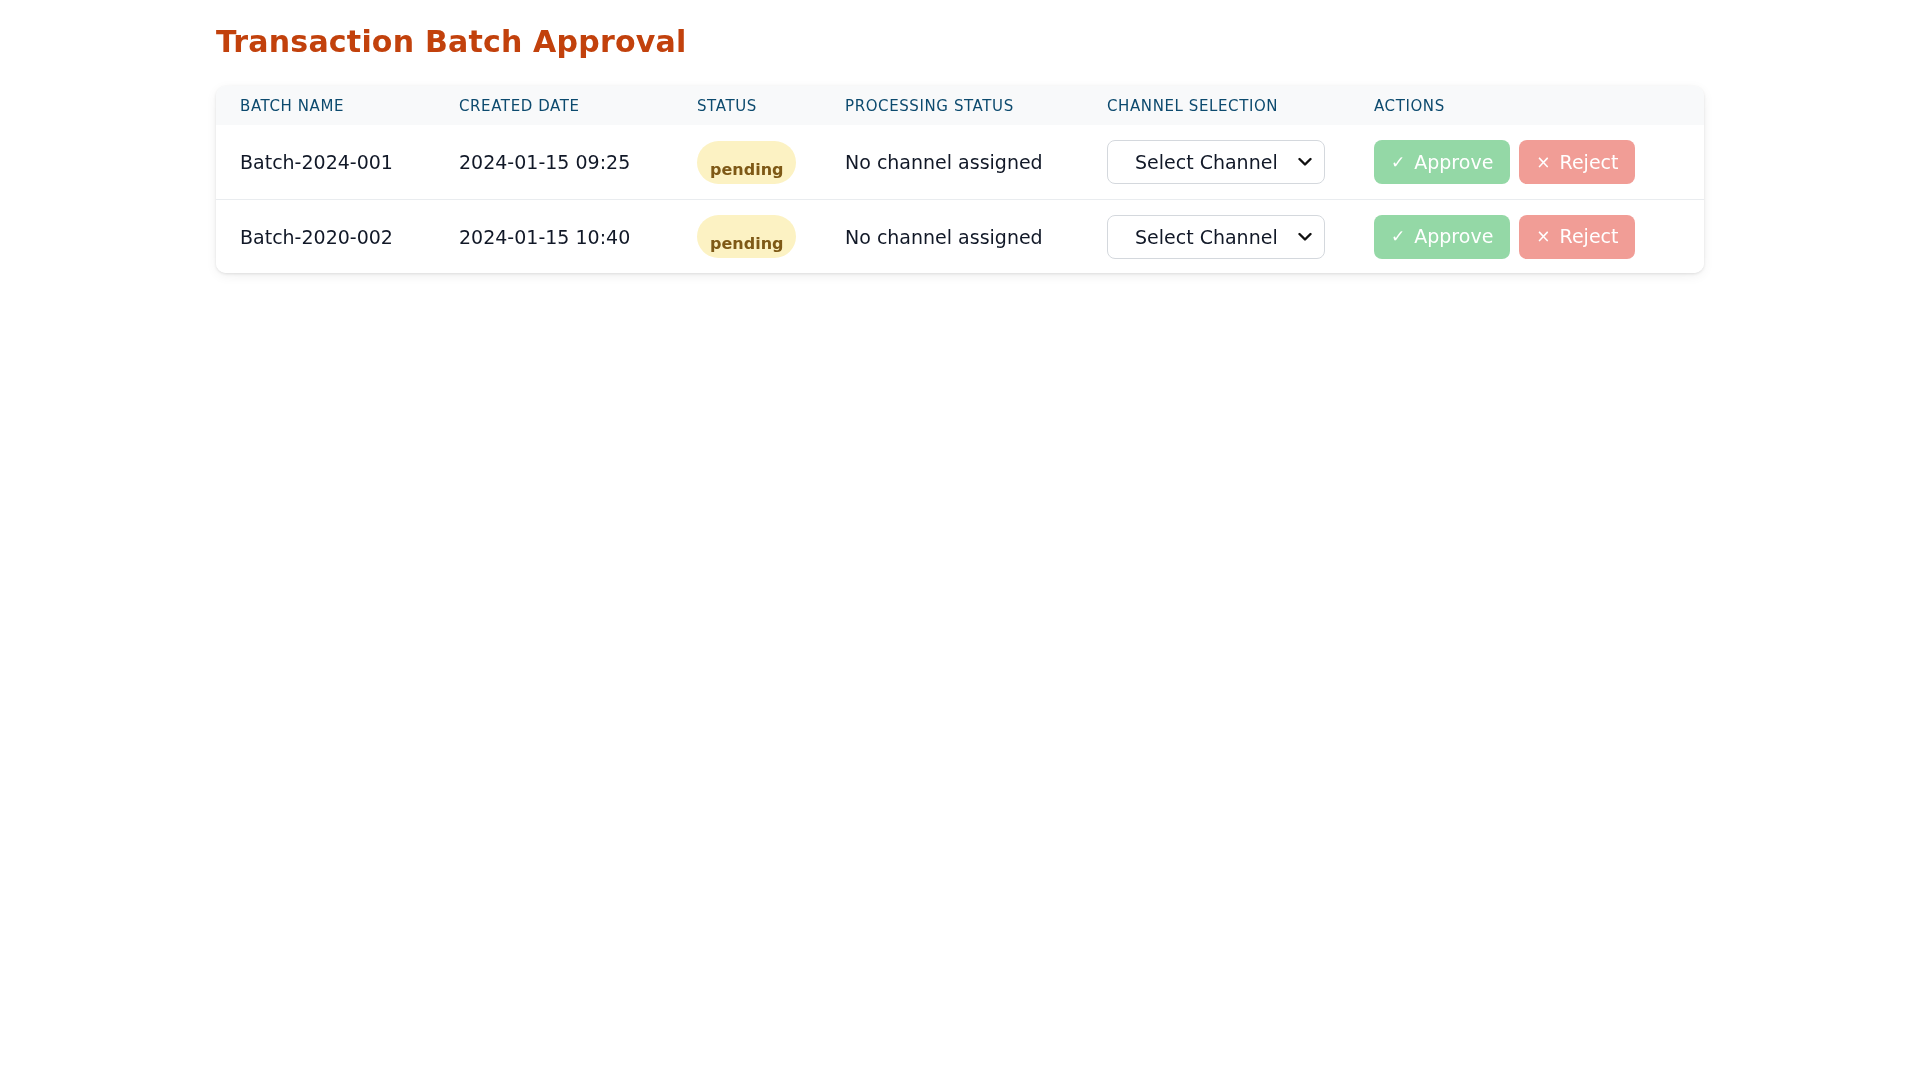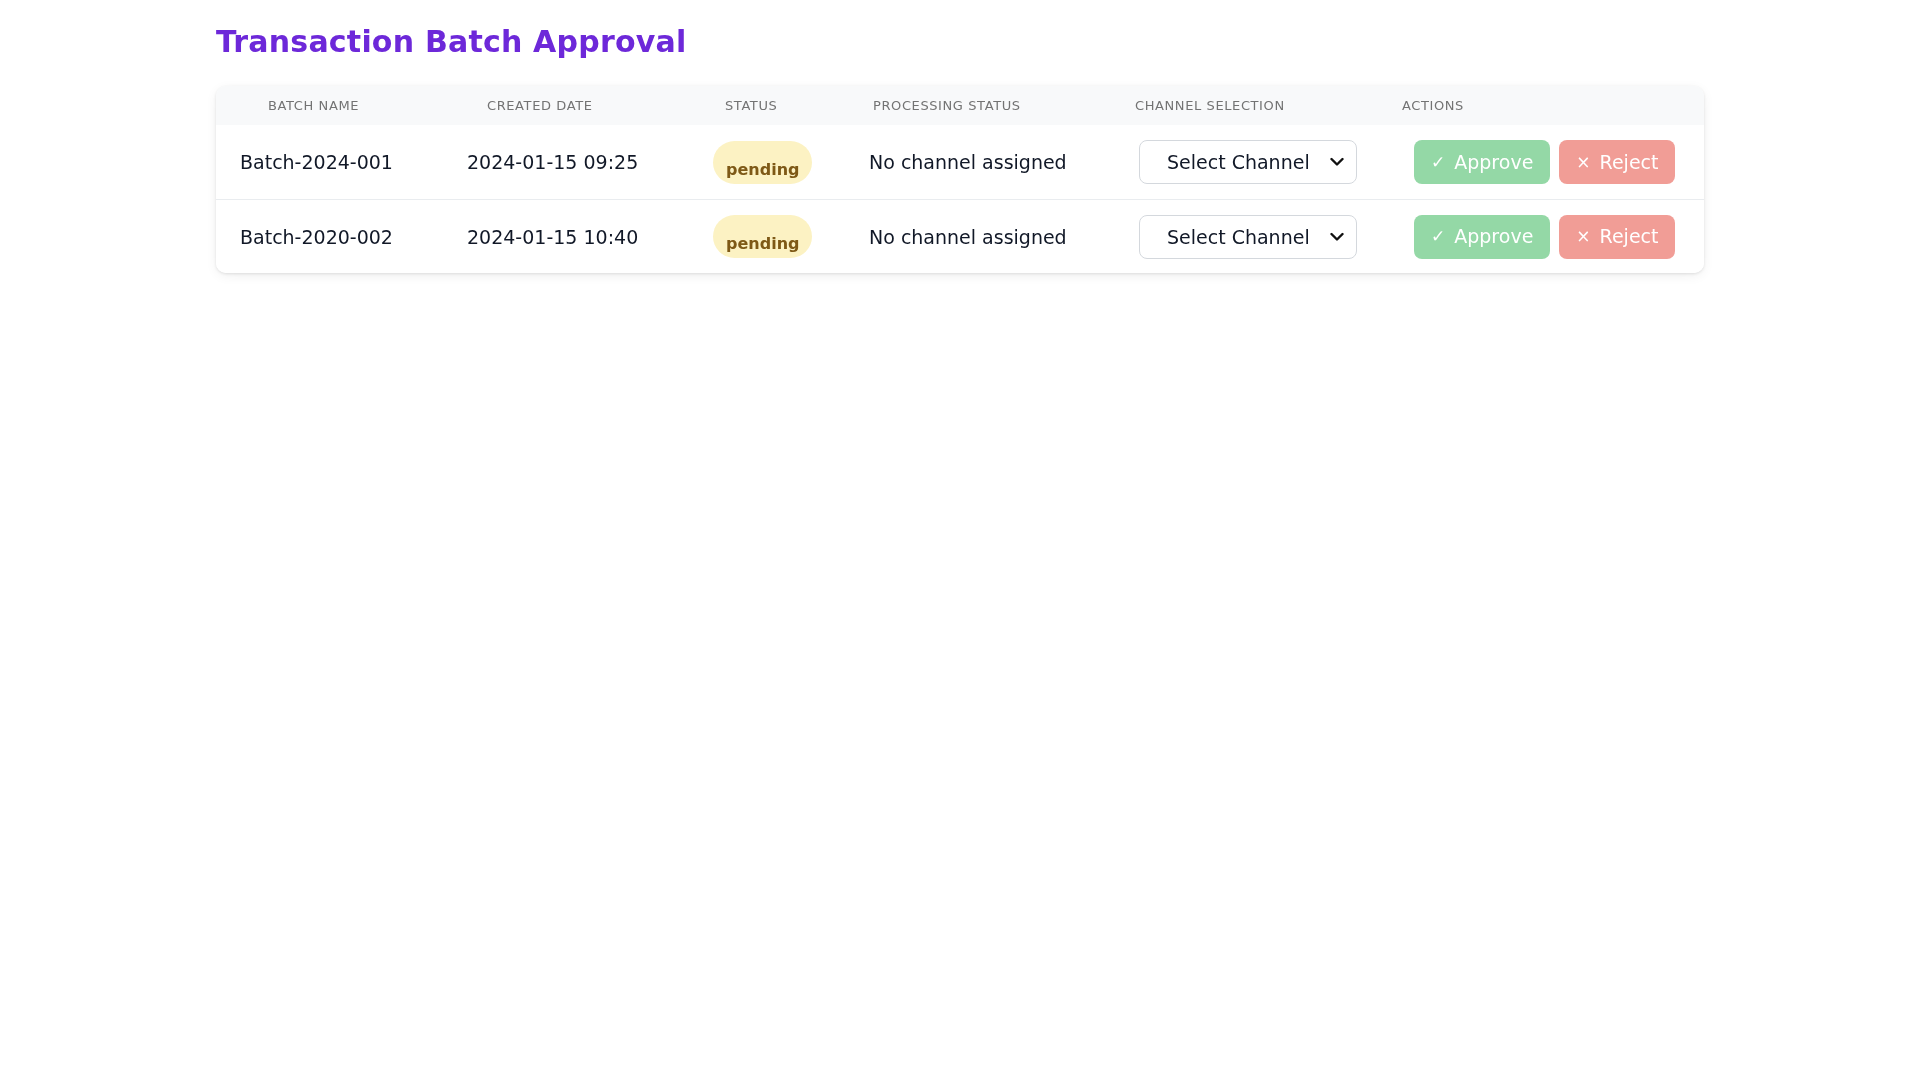--- a/index.html
+++ b/index.html
@@ -11,21 +11,21 @@
     height: 1080px;
     font-family: "DejaVu Sans", "Liberation Sans", sans-serif;
     color: #111827;
   }
   .container {
     padding: 24px 0 0 216px;
   }
   .page-title {
     font-size: 30px;
     font-weight: bold;
-    color: #6d28d9;
+    color: #c2410c;
     margin: 0 0 27px 0;
     letter-spacing: 0.2px;
   }
   .card {
     width: 1488px;
     background: #ffffff;
     border-radius: 10px;
     box-shadow: 0 1px 3px rgba(0,0,0,0.10), 0 3px 12px rgba(0,0,0,0.06);
     overflow: hidden;
   }
@@ -33,32 +33,30 @@
     display: grid;
     grid-template-columns: 219px 238px 148px 262px 267px 1fr;
     align-items: center;
     padding: 0 24px;
   }
   .thead {
     background: #f8f9fa;
     height: 39px;
   }
   .th {
-    font-size: 13px;
+    font-size: 15px;
     font-weight: 500;
-    color: #737373;
+    color: #0c4a6e;
     letter-spacing: 0.6px;
     text-transform: uppercase;
     white-space: nowrap;
-    margin-left: 28px;
   }
   .row {
     height: 74px;
     background: #ffffff;
-    gap: 8px;
   }
   .row + .row {
     border-top: 1px solid #e9ecef;
   }
   .cell {
     font-size: 19px;
     color: #111827;
     white-space: nowrap;
   }
   .badge {

